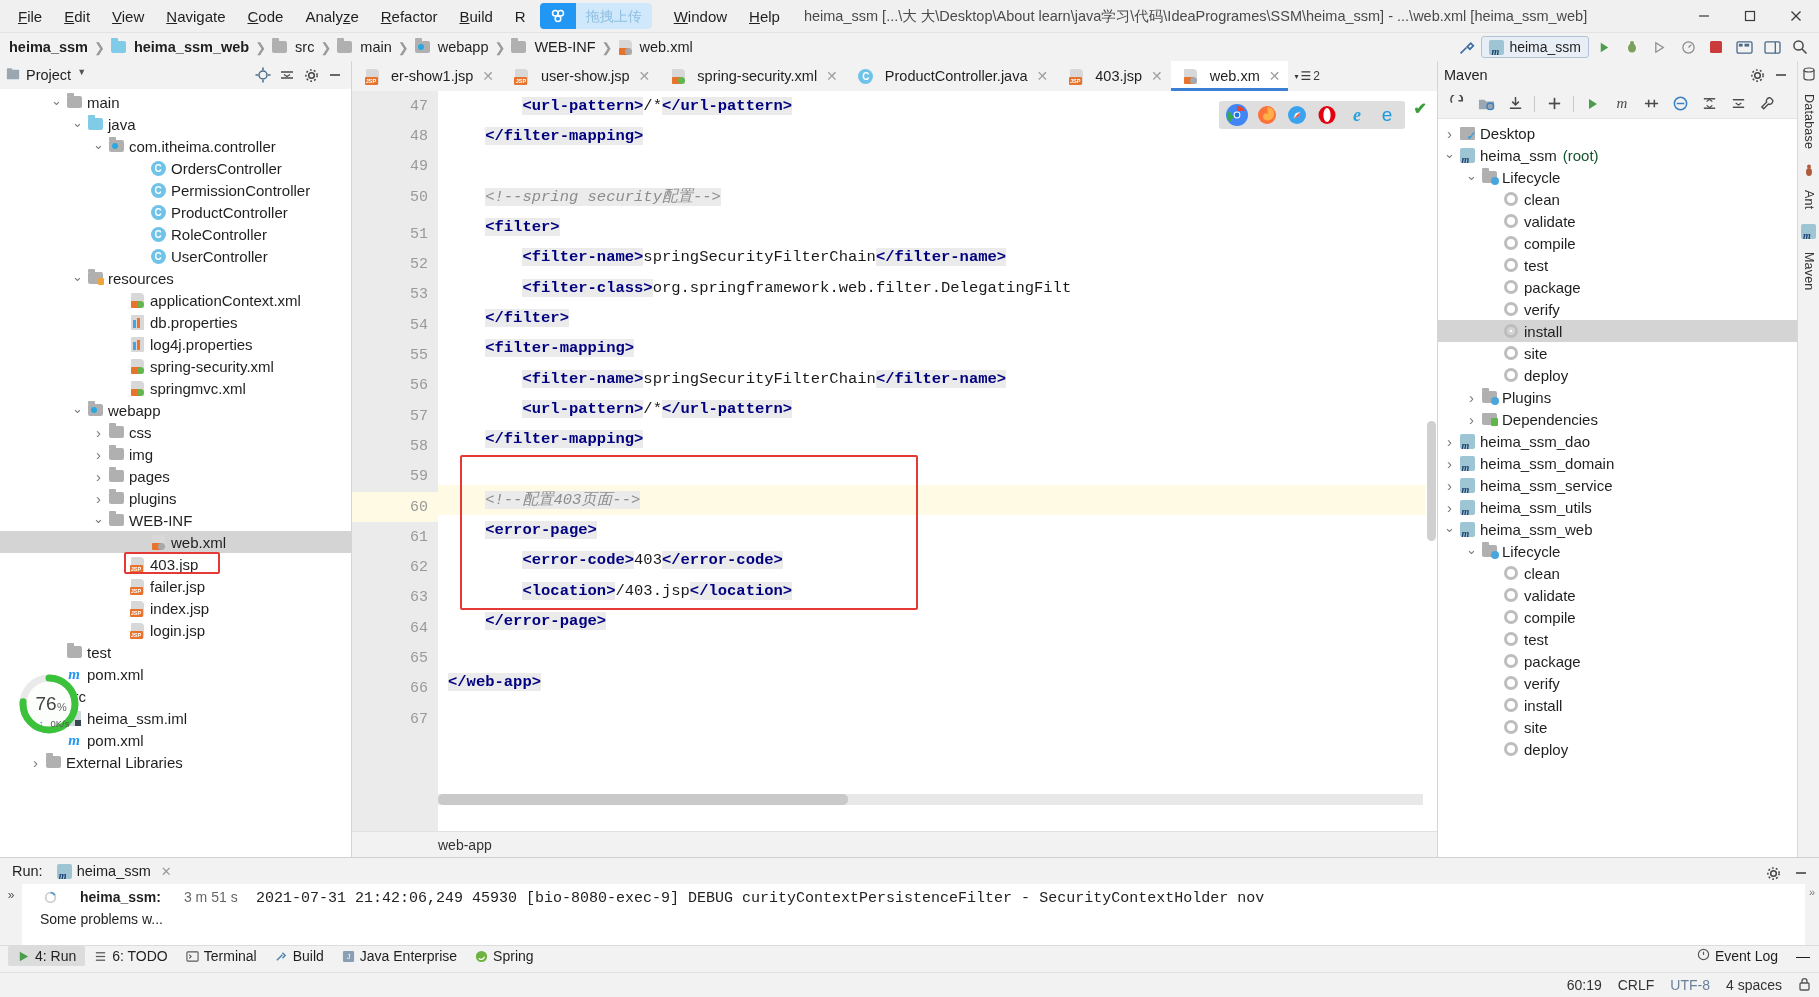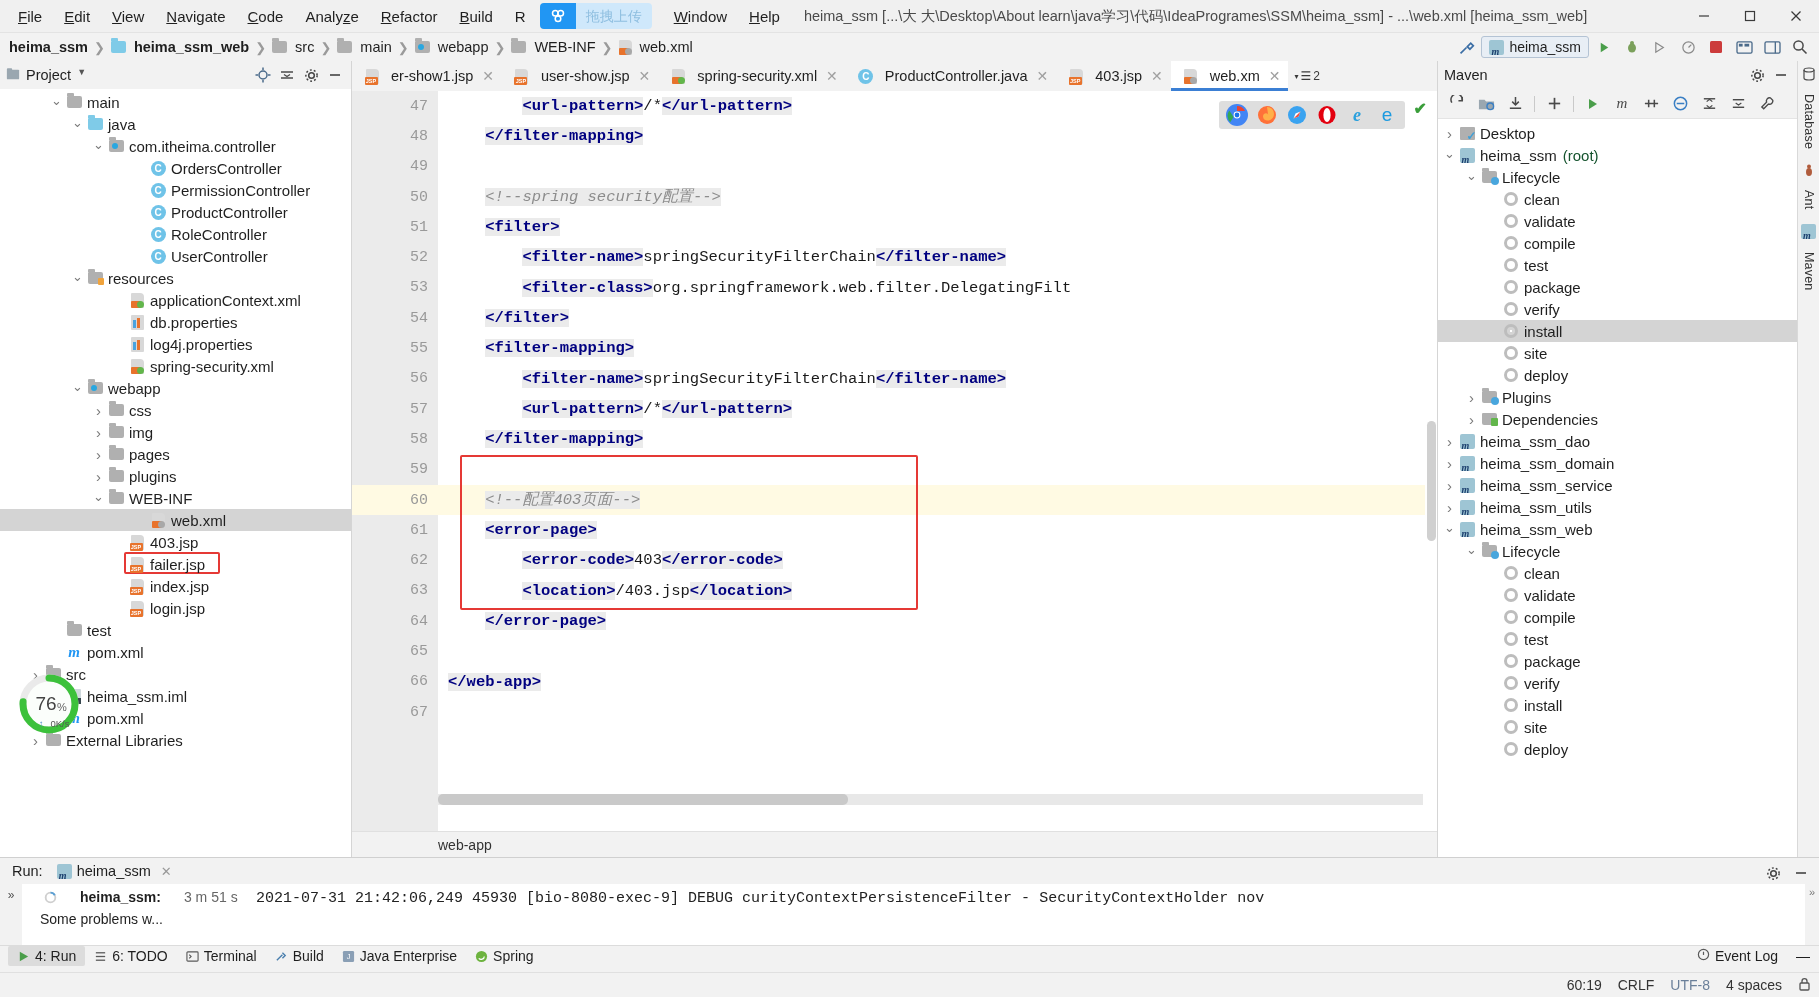--- a/index.html
+++ b/index.html
@@ -435,20 +435,27 @@
             </span>
             <span class="tlabel">log4j.properties</span>
           </div>
           <div class="trow" style="padding-left: 112px;">
             <span class="arrow"></span>
             <span class="ticon">
               <span class="xmlf green"></span>
             </span>
             <span class="tlabel">spring-security.xml</span>
           </div>
+          <div class="trow" style="padding-left: 112px;">
+            <span class="arrow"></span>
+            <span class="ticon">
+              <span class="xmlf green"></span>
+            </span>
+            <span class="tlabel">springmvc.xml</span>
+          </div>
           <div class="trow" style="padding-left: 70px;">
             <span class="arrow" style="font-size: 13px; margin-top: -4px;">⌄</span>
             <span class="ticon">
               <span class="folder web"></span>
             </span>
             <span class="tlabel">webapp</span>
           </div>
           <div class="trow" style="padding-left: 91px;">
             <span class="arrow" style="font-size: 15px;">›</span>
             <span class="ticon">
@@ -628,21 +635,21 @@
         </div>
       <div class="code-area">
         <div class="gutter" id="gutter">
             <div class="gline">47</div>
             <div class="gline" style="position: relative;">48<span class="fold"><svg width="14" height="16" viewBox="0 0 14 16">
                   <path d="M7 1l5 4v10H2V5z" fill="#fff" stroke="#bdbdbd" stroke-width="1.2"></path>
                   <line x1="4.5" y1="9" x2="9.5" y2="9" stroke="#999" stroke-width="1.2"></line>
                 </svg></span></div>
             <div class="gline">49</div>
             <div class="gline">50</div>
-            <div class="gline" style="position: relative;">51<span class="fold"><svg width="14" height="16" viewBox="0 0 14 16">
+            <div class="gline" style="position: relative; margin-top: 7px;">51<span class="fold"><svg width="14" height="16" viewBox="0 0 14 16">
                   <path d="M2 1h10v10l-5 4-5-4z" fill="#fff" stroke="#bdbdbd" stroke-width="1.2"></path>
                   <line x1="4.5" y1="6" x2="9.5" y2="6" stroke="#999" stroke-width="1.2"></line>
                 </svg></span></div>
             <div class="gline">52</div>
             <div class="gline">53</div>
             <div class="gline" style="position: relative;">54<span class="fold"><svg width="14" height="16" viewBox="0 0 14 16">
                   <path d="M7 1l5 4v10H2V5z" fill="#fff" stroke="#bdbdbd" stroke-width="1.2"></path>
                   <line x1="4.5" y1="9" x2="9.5" y2="9" stroke="#999" stroke-width="1.2"></line>
                 </svg></span></div>
             <div class="gline" style="position: relative;">55<span class="fold"><svg width="14" height="16" viewBox="0 0 14 16">

